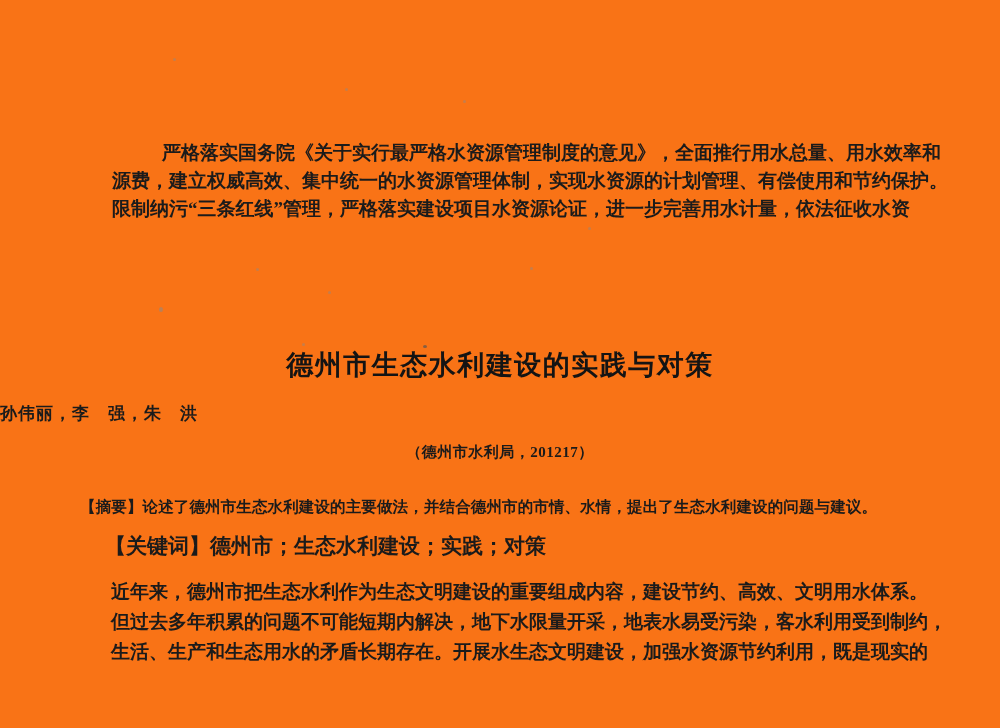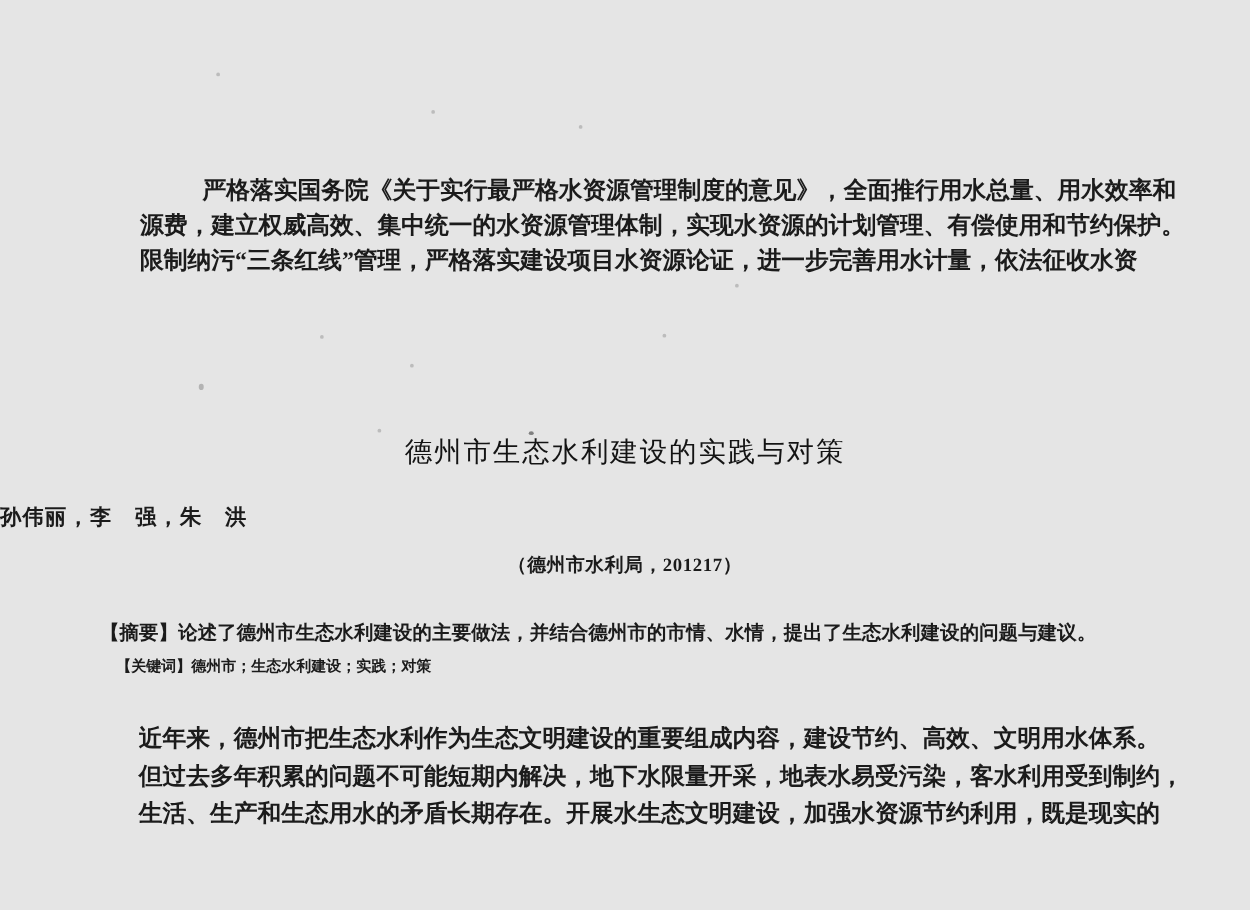--- a/index.html
+++ b/index.html
@@ -1,20 +1,20 @@
 <!DOCTYPE html>
 <html><head>
 <meta charset="utf-8">
 <style>
   html, body { margin: 0; padding: 0; background: #ffffff; }
   .page {
     position: relative;
     width: 1000px;
     height: 728px;
-    background: #e5e5e5;
+    background: #f97316;
     overflow: hidden;
     font-family: "Liberation Serif", "DejaVu Serif", serif;
     color: #1b1b1b;
   }
 
   
   .jline {
     margin: 0;
     text-align: justify;
     text-align-last: justify;
@@ -33,22 +33,22 @@
   .indent-first { padding-left: 50px; }
 
   .title {
     position: absolute;
     left: 0;
     top: 347px;
     width: 100%;
     margin: 0;
     text-align: center;
     font-family: "Liberation Sans", "DejaVu Sans", sans-serif;
-    font-size: 22px;
-    font-weight: 400;
+    font-size: 27px;
+    font-weight: 700;
     letter-spacing: 1.5px;
     color: #141414;
   }
 
   .authors {
     position: absolute;
     left: 0;
     top: 402px;
     width: 100%;
     margin: 0;
@@ -82,22 +82,22 @@
     text-align: justify;
     text-align-last: justify;
     white-space: nowrap;
   }
 
   .keywords {
     position: absolute;
     left: 93px;
     top: 523px;
     width: 797px;
-    margin: 0;
-    font-size: 12px;
+    margin: 12px;
+    font-size: 21px;
     line-height: 21px;
     font-weight: 600;
     text-align: left;
   }
 
   .blabel {
     font-family: "Liberation Sans", "DejaVu Sans", sans-serif;
     font-weight: 700;
   }
 

